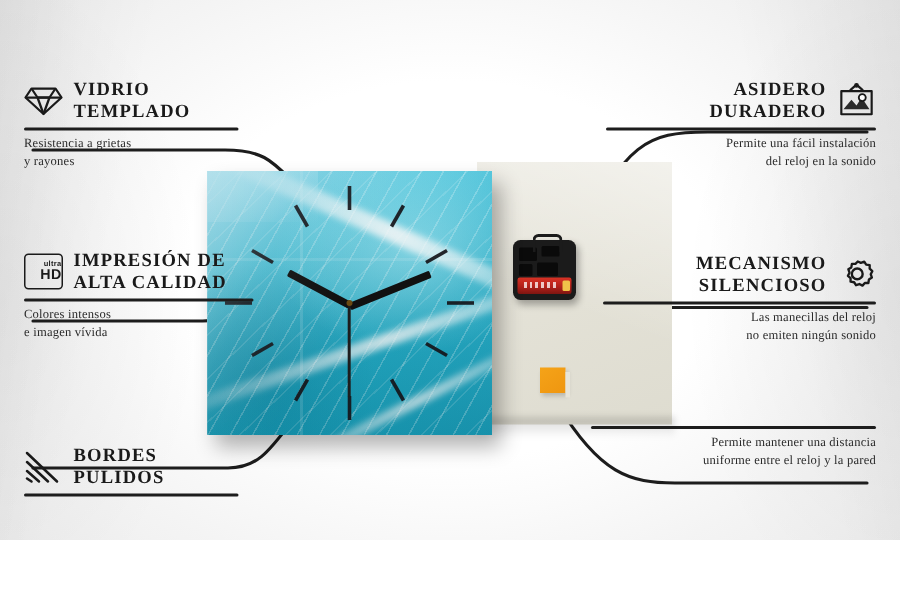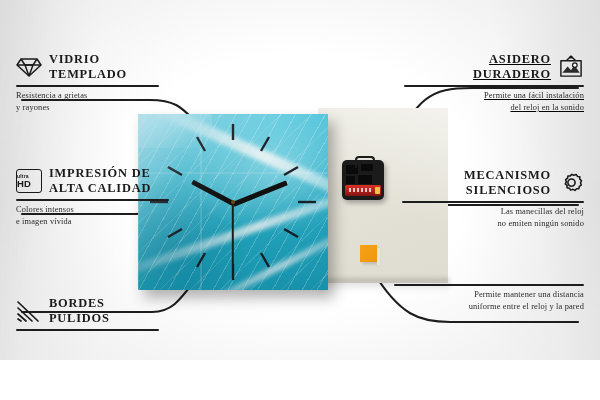--- a/index.html
+++ b/index.html
@@ -69,21 +69,21 @@
   .feature.left .fdesc{text-align:left;}
   .icon{
     width:26px;height:26px;flex:0 0 26px;
     display:flex;align-items:center;justify-content:center;
   }
   .icon svg{display:block;}
 
   
   .hd-badge{
     width:25px;height:22px;border:1.6px solid #1a1a1a;border-radius:3px;
-    display:flex;flex-direction:column;align-items:flex-start;justify-content:center;
+    display:flex;flex-direction:column;align-items:flex-end;justify-content:center;
     line-height:1;
   }
   .hd-ultra{
     font-family:"Liberation Sans", sans-serif;
     font-size:5px;font-weight:bold;letter-spacing:0.2px;color:#1a1a1a;
     margin-bottom:0.5px;
   }
   .hd-main{
     font-family:"Liberation Sans", sans-serif;
     font-size:9.5px;font-weight:bold;letter-spacing:0.2px;color:#1a1a1a;
@@ -376,21 +376,21 @@
         </svg>
       </div>
       <div class="ftitle">
         <div>BORDES</div>
         <div>PULIDOS</div>
       </div>
     </div>
     <div class="rule" style="width:143px;"></div>
   </div>
 
-  <div class="feature right" style="right:16px;top:52px;width:180px;text-decoration:underline;">
+  <div class="feature right" style="right:16px;top:52px;width:180px;">
     <div class="head">
       <div class="ftitle">
         <div>ASIDERO</div>
         <div>DURADERO</div>
       </div>
       <div class="icon">
         <svg width="27" height="24" viewBox="0 0 27 24" fill="none" stroke="#1a1a1a" stroke-width="1.5" stroke-linejoin="round">
           <path d="M9 5 L13.5 1 L18 5"></path>
           <circle cx="13.5" cy="1.6" r="0.9" fill="#1a1a1a"></circle>
           <rect x="3" y="5.5" width="21" height="16"></rect>

